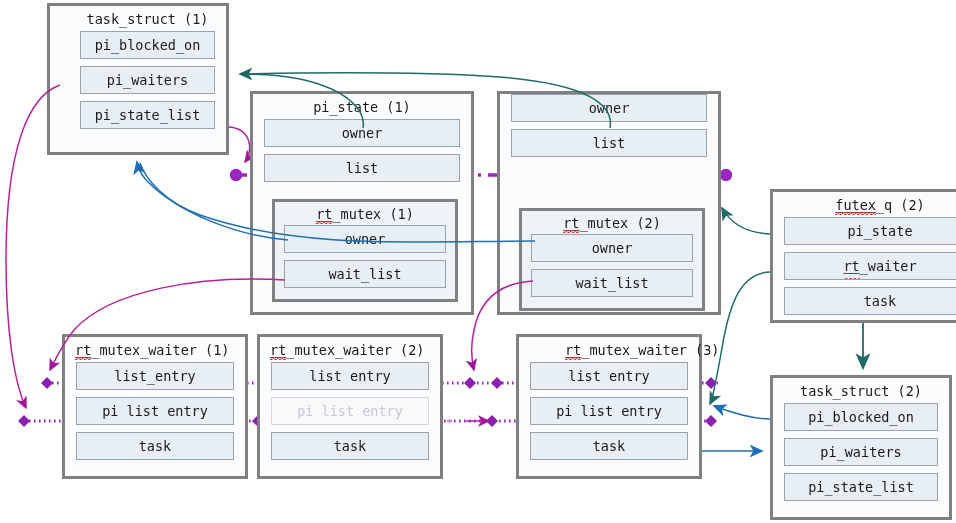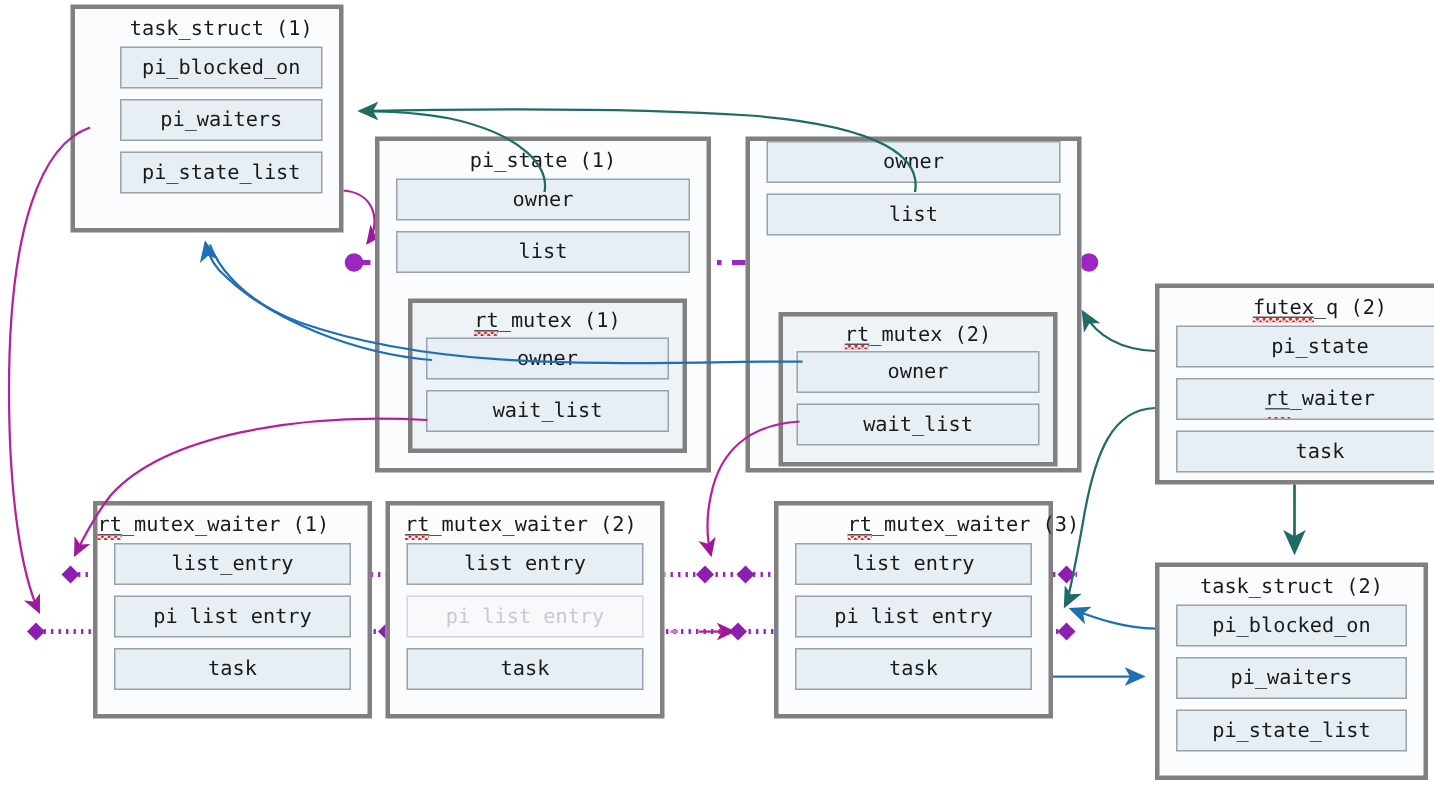--- a/index.html
+++ b/index.html
@@ -187,21 +187,21 @@
     </div>
     <div class="fields">
       <div class="field">pi_state</div>
       <div class="field"><span class="sq ul">rt</span><span>_waiter</span>
       </div>
       <div class="field">task</div>
     </div>
   </div>
 
   <div class="struct" style="left:62px;top:334px;width:186px;height:145px;">
-    <div class="struct-title" style="text-align:left;"><span class="sq ul">rt</span><span>_mutex_waiter (1)</span>
+    <div class="struct-title" style="text-align:left;padding-left:10px;"><span class="sq ul">rt</span><span>_mutex_waiter (1)</span>
     </div>
     <div class="fields">
       <div class="field">list_entry</div>
       <div class="field">pi list entry</div>
       <div class="field">task</div>
     </div>
   </div>
 
   <div class="struct" style="left:257px;top:334px;width:186px;height:145px;">
     <div class="struct-title" style="text-align:left;padding-left:10px;"><span class="sq ul">rt</span><span>_mutex_waiter (2)</span>

